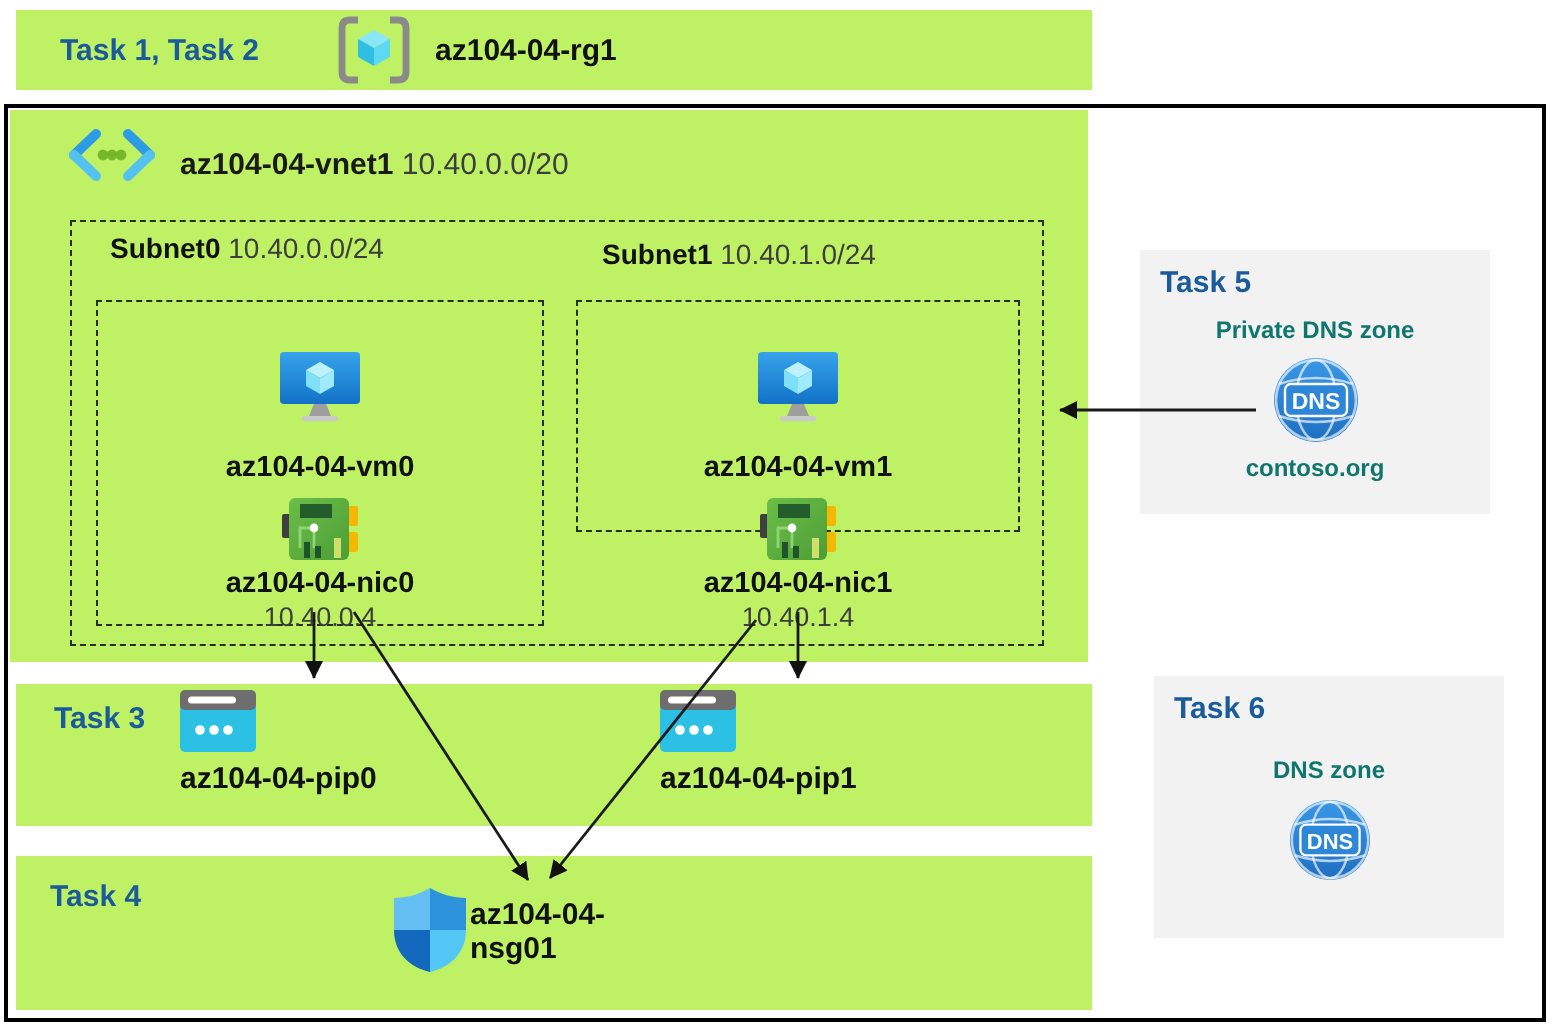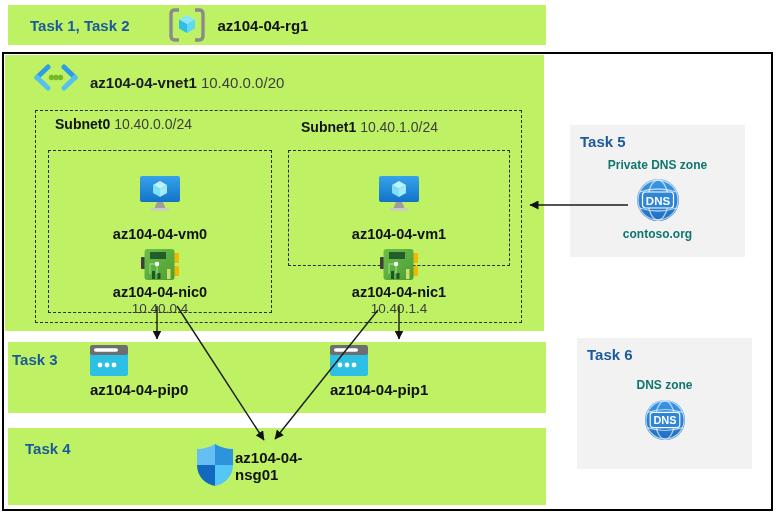--- a/index.html
+++ b/index.html
@@ -150,21 +150,21 @@
         <rect x="11" y="24" width="3" height="8" fill="#1F5429"></rect>
         <rect x="16.5" y="26" width="3" height="6" fill="#1F5429"></rect>
         <rect x="26" y="22" width="3.5" height="10" fill="#CFE06A"></rect>
       </svg>
     </div>
     <div class="res-label nic-label">az104-04-nic1</div>
     <div class="ip-label">10.40.1.4</div>
   </div>
 
   <div class="abs band" style="left:8px;top:342px;width:538px;height:71px;">
-    <div class="task-label" style="position:absolute;left:4px;top:9px;">Task 3</div>
+    <div class="task-label" style="position:absolute;left:19px;top:9px;">Task 3</div>
   </div>
   <div class="abs pip-group" style="left:90px;top:345px;">
     <div>
       <svg width="38" height="31" viewBox="0 0 38 31">
         <rect x="0" y="5" width="38" height="26" rx="2.5" fill="#2BC0E4"></rect>
         <rect x="0" y="0" width="38" height="10" rx="2.5" fill="#6E6E6E"></rect>
         <rect x="4" y="3.2" width="24" height="3.6" rx="1.8" fill="#fff"></rect>
         <circle cx="10" cy="20" r="2.4" fill="#fff"></circle>
         <circle cx="17" cy="20" r="2.4" fill="#fff"></circle>
         <circle cx="24" cy="20" r="2.4" fill="#fff"></circle>

